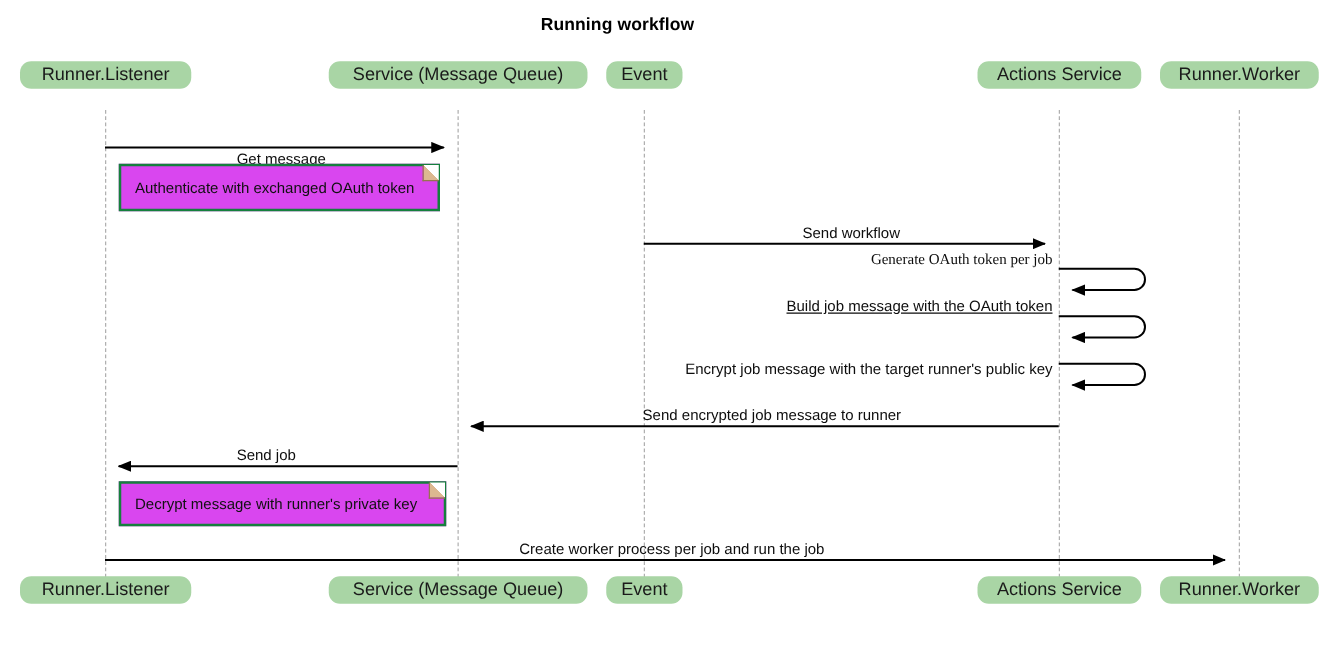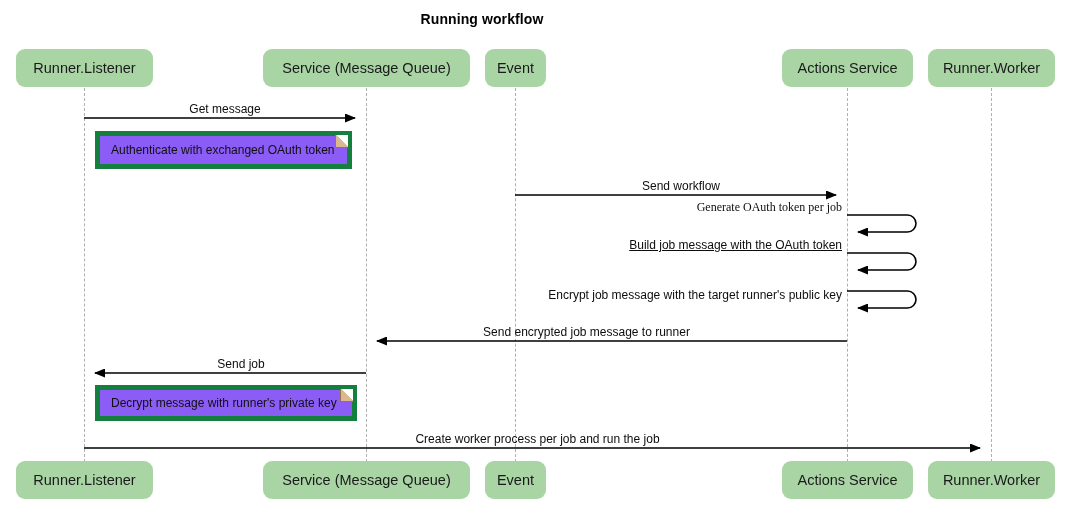--- a/index.html
+++ b/index.html
@@ -14,52 +14,52 @@
   #diagram {
     position: relative;
     width: 1072px;
     height: 523px;
     background: #ffffff;
     overflow: hidden;
   }
   #title {
     position: absolute;
     top: 11px;
-    left: 0;
+    left: 12px;
     width: 964px;
     text-align: center;
     font-size: 14px;
     font-weight: bold;
     color: #000000;
     letter-spacing: 0.1px;
   }
   .lifeline {
     position: absolute;
     top: 88px;
     width: 0;
     height: 374px;
     border-left: 1px dashed #b0b0b0;
   }
   .participant {
     position: absolute;
-    height: 38px;
+    height: 22px;
     background: #a9d5a5;
     border-radius: 9px;
     display: flex;
     align-items: center;
     justify-content: center;
     font-size: 14.5px;
     color: #1a1a1a;
     box-sizing: border-box;
     white-space: nowrap;
   }
   .note {
     position: absolute;
-    background: #8b5cf6;
-    border: 5px solid #15803d;
+    background: #d946ef;
+    border: 2px solid #15803d;
     box-sizing: border-box;
     font-size: 12px;
     color: #101010;
     display: flex;
     align-items: center;
     padding-left: 11px;
   }
   .note .fold {
     position: absolute;
     top: -1px;
@@ -134,27 +134,27 @@
         <path d="M 847 215 L 907.5 215 A 8.5 8.5 0 0 1 907.5 232 L 858 232" fill="none" stroke="#000000" stroke-width="1.6" marker-end="url(#ahead-l)"></path>
         <path d="M 847 253 L 907.5 253 A 8.5 8.5 0 0 1 907.5 270 L 858 270" fill="none" stroke="#000000" stroke-width="1.6" marker-end="url(#ahead-l)"></path>
         <path d="M 847 291 L 907.5 291 A 8.5 8.5 0 0 1 907.5 308 L 858 308" fill="none" stroke="#000000" stroke-width="1.6" marker-end="url(#ahead-l)"></path>
         <line x1="847" y1="341" x2="377" y2="341" stroke="#000000" stroke-width="1.6" marker-end="url(#ahead-l)"></line>
         <line x1="366" y1="373" x2="95" y2="373" stroke="#000000" stroke-width="1.6" marker-end="url(#ahead-l)"></line>
         <line x1="84" y1="448" x2="980" y2="448" stroke="#000000" stroke-width="1.6" marker-end="url(#ahead-r)"></line>
       </g>
   </svg>
 
   <div id="msg-labels">
-      <div class="msg-label" style="top: 102px; left: 84px; width: 282px;">Get message</div>
+      <div class="msg-label" style="top: 120px; left: 84px; width: 282px;">Get message</div>
       <div class="msg-label" style="top: 179px; left: 515px; width: 332px;">Send workflow</div>
       <div class="msg-label" style="top: 200px; left: 0px; width: 842px; text-align: right; font-family: Liberation Serif, serif;">Generate OAuth token per job</div>
       <div class="msg-label" style="top: 238px; left: 0px; width: 842px; text-align: right; text-decoration: underline;">Build job message with the OAuth token</div>
       <div class="msg-label" style="top: 276px; left: 0px; width: 842px; text-align: right; margin-top: 12px;">Encrypt job message with the target runner's public key</div>
-      <div class="msg-label" style="top: 325px; left: 346px; width: 481px;">Send encrypted job message to runner</div>
-      <div class="msg-label" style="top: 357px; left: 100px; width: 282px;">Send job</div>
+      <div class="msg-label" style="top: 325px; left: 366px; width: 481px; padding-left: 11px;">Send encrypted job message to runner</div>
+      <div class="msg-label" style="top: 357px; left: 72px; width: 282px;">Send job</div>
       <div class="msg-label" style="top: 432px; left: 84px; width: 907px;">Create worker process per job and run the job</div>
     </div>
 
   <div id="notes">
       <div class="note" style="left: 95px; top: 131px; width: 257px; height: 38px;">
         <span>Authenticate with exchanged OAuth token</span>
         <span class="fold"></span>
       </div>
       <div class="note" style="left: 95px; top: 385px; width: 262px; height: 36px;">
         <span>Decrypt message with runner's private key</span>

